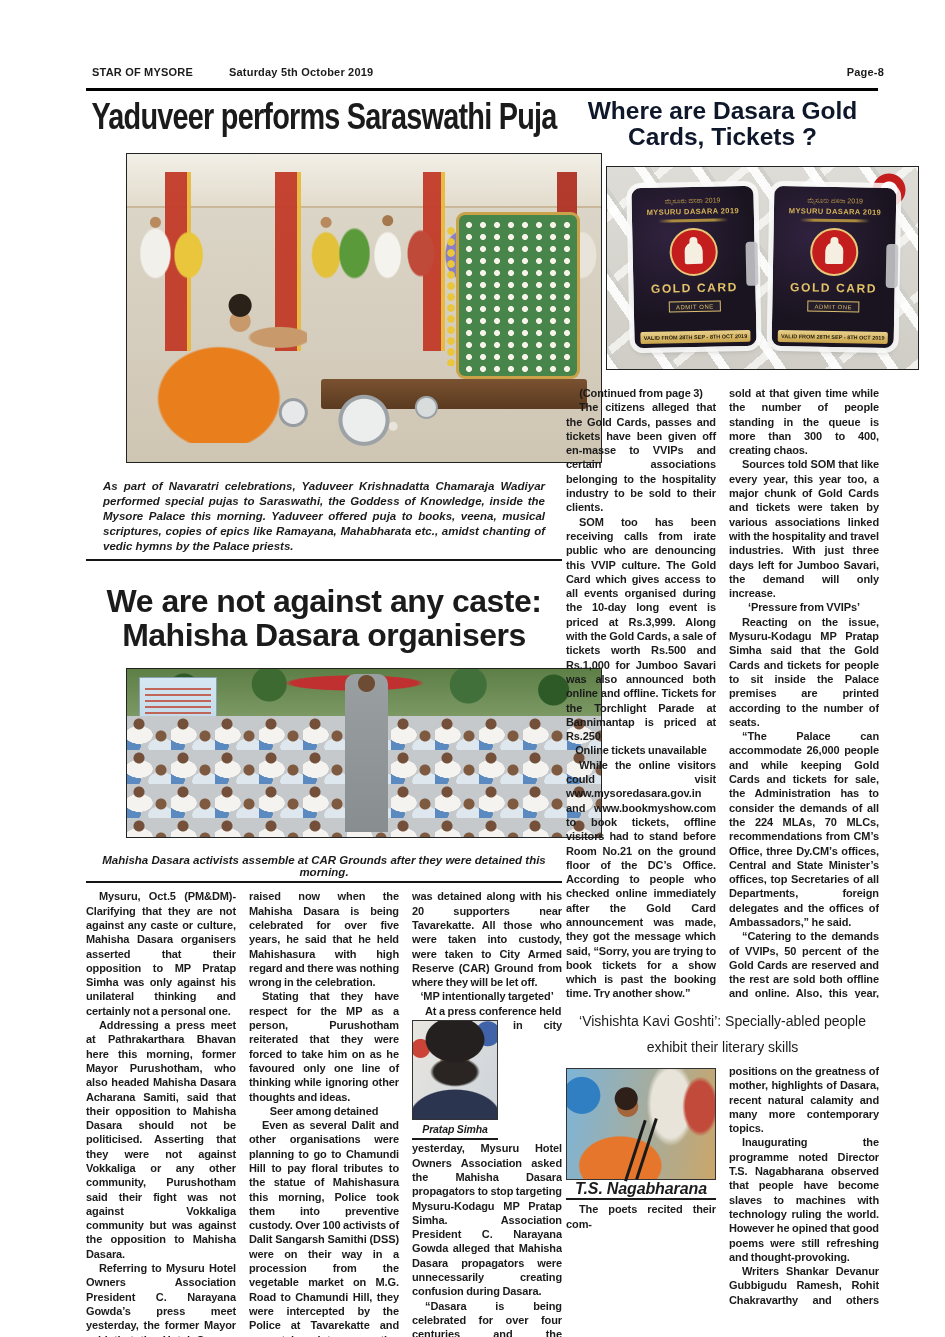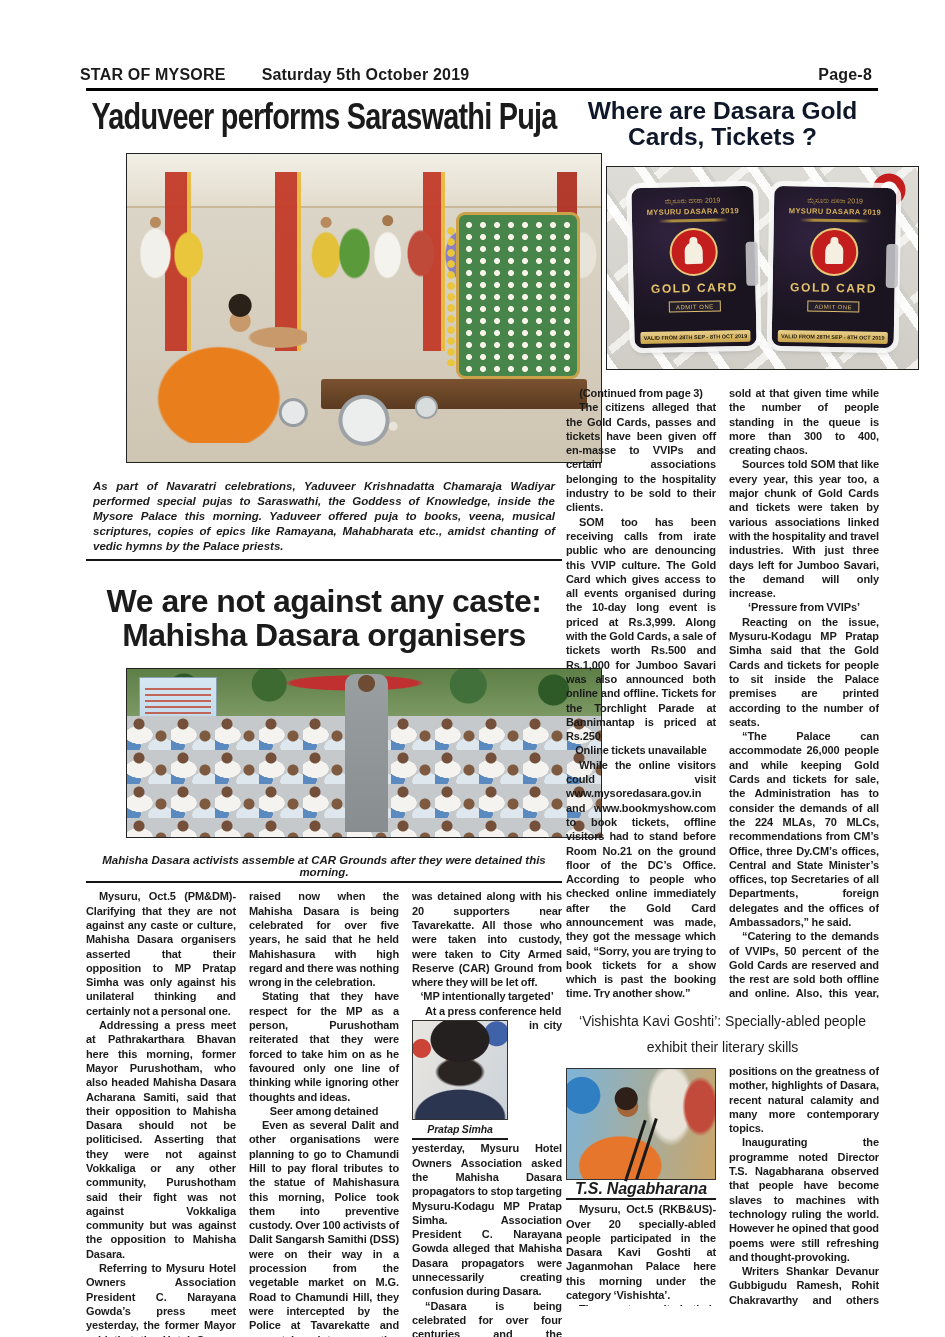--- a/index.html
+++ b/index.html
@@ -1,21 +1,21 @@
 <!DOCTYPE html>
 <html><head>
 <meta charset="utf-8">
 <style>
   html,body { margin:0; padding:0; background:#ffffff; }
   .sheet { position:relative; width:945px; height:1337px; background:#fff; overflow:hidden;
            font-family:"Liberation Sans", sans-serif; color:#1b1b1b; }
 
   
-  .masthead { position:absolute; left:80px; top:66px; width:792px; display:flex; align-items:baseline;
-              font-weight:bold; font-size:16px; letter-spacing:.2px; }
+  .masthead { position:absolute; left:92px; top:66px; width:792px; display:flex; align-items:baseline;
+              font-weight:bold; font-size:11px; letter-spacing:.2px; }
   .masthead .date { margin-left:36px; }
   .masthead .pageno { margin-left:auto; }
   .head-rule { position:absolute; left:86px; top:88px; width:792px; height:3px; background:#000; }
 
   
   .left-sec  { position:absolute; left:86px; top:96px; width:476px; }
   .right-sec { position:absolute; left:566px; top:100px; width:313px; }
 
   
   .h1wrap { width:476px; overflow:visible; margin:2px 0 7px; }
@@ -126,40 +126,40 @@
   .card .logo::before { content:""; position:absolute; left:50%; top:16%; transform:translateX(-50%);
       width:8px; height:7px; background:#f5efe2; border-radius:4px 4px 0 0; }
   .card .gc { color:#e3c268; font-size:12px; font-weight:bold; letter-spacing:1.6px; }
   .card .admit { color:#d9bc6d; font-size:6px; letter-spacing:.5px; border:1px solid #d9bc6d;
       background:#241d2a; padding:1.5px 6px; margin-top:6px; }
   .card .valid { position:absolute; bottom:4px; left:6px; right:6px; height:12px; border-radius:2px;
       background:linear-gradient(#e9d08c,#c9a44a); color:#241c0e; font-size:5.5px; font-weight:bold;
       display:flex; align-items:center; justify-content:center; white-space:nowrap; }
 
   
-  .cap-justify { margin:7px 7px 5px; font-size:11.5px; line-height:15px; font-weight:bold;
+  .cap-justify { margin:7px 17px 5px; font-size:11.5px; line-height:15px; font-weight:bold;
                  font-style:italic; text-align:justify; }
   .cap-center  { margin:4px 0 3px; font-size:11.5px; font-weight:bold; font-style:italic; text-align:center; }
   .rule-thin  { height:2px; background:#151515; margin:3px 0 0; }
   .rule-thick { height:2.5px; background:#151515; margin:2px 0 6px; }
 
   
   .cols { display:flex; gap:13px; text-align:justify; font-size:11px; line-height:14.3px;
           letter-spacing:-.1px; word-spacing:-.4px; }
   .col { flex:1 1 0; min-width:0; }
   .para { margin:0; text-indent:13px;font-weight:bold; }
   .para.ni { text-indent:0; }
   .subhead { margin:0; font-weight:bold; text-align:center; font-size:11px; }
   .caste-cols { height:502px; overflow:hidden; margin-top:4px; }
   .gold-cols  { height:612px; overflow:hidden; margin-top:6px; }
   .kavi-cols  { height:242px; overflow:hidden; margin-top:4px; }
 
   
   figure.inset { margin:0; }
-  figure.inset.pratap { float:left; width:96px; margin:2px 21px 1px 0; }
+  figure.inset.pratap { float:left; width:86px; margin:2px 15px 1px 0; }
   .iphoto { border:1px solid #333; }
   .pratap-photo { height:98px; background:
       radial-gradient(ellipse 30px 23px at 50% 19%, #23201f 96%, transparent),
       radial-gradient(ellipse 25px 15px at 50% 52%, #2a2422 85%, transparent),
       radial-gradient(circle at 50% 39%, #bd8f63 0 14px, transparent 15px),
       radial-gradient(ellipse 46px 28px at 50% 98%, #2c3550 96%, transparent),
       radial-gradient(circle at 9% 28%, #cc4438 0 9px, transparent 10px),
       radial-gradient(circle at 89% 13%, #3f62a8 0 12px, transparent 13px),
       linear-gradient(115deg, #e9e6e0, #ccd3da); }
   figure.inset.naga { margin:4px 0 2px; }
@@ -290,21 +290,20 @@
     </div>
 
     <h3 class="kavi-head">‘Vishishta Kavi Goshti’: Specially-abled people exhibit their literary skills</h3>
 
     <div class="cols kavi-cols">
       <div class="col">
           <figure class="inset naga">
             <div class="iphoto naga-photo"></div>
             <figcaption class="inset-cap">T.S. Nagabharana</figcaption>
           </figure>
-          <p class="para">Mysuru, Oct.5 (RKB&amp;US)- Over 20 specially-abled people participated in the Dasara Kavi Goshti at Jaganmohan Palace here this morning under the category ‘Vishishta’.</p>
           <p class="para">The poets recited their com-</p>
         </div>
       <div class="col">
           <p class="para ni">positions on the greatness of mother, highlights of Dasara, recent natural calamity and many more contemporary topics.</p>
           <p class="para">Inaugurating the programme noted Director T.S. Nagabharana observed that people have become slaves to machines with technology ruling the world. However he opined that good poems were still refreshing and thought-provoking.</p>
           <p class="para">Writers Shankar Devanur Gubbigudu Ramesh, Rohit Chakravarthy and others were present.</p>
         </div>
     </div>
   </section>
 

